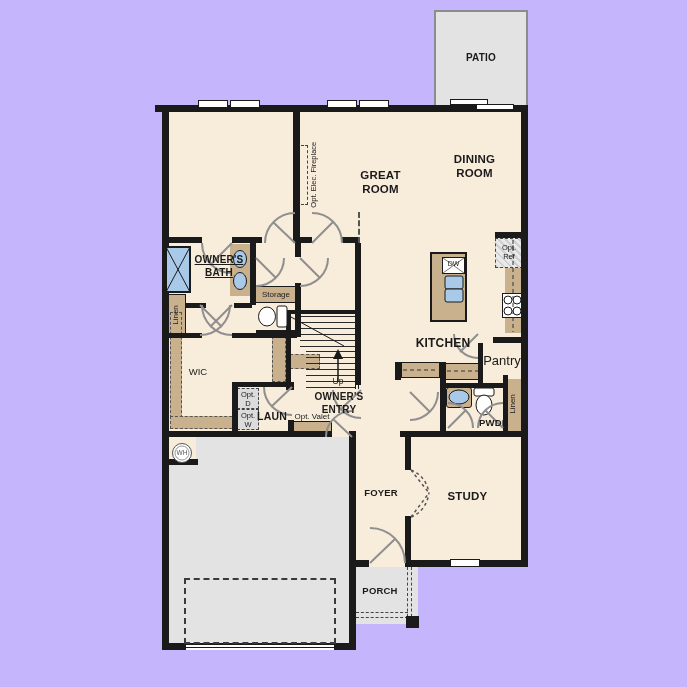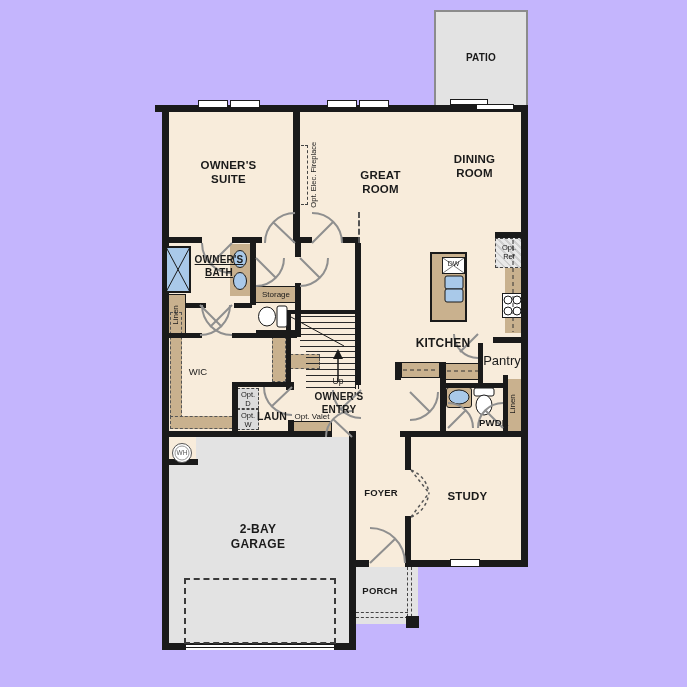--- a/index.html
+++ b/index.html
@@ -189,37 +189,35 @@
       <path d="M454 334 A24 24 0 0 0 478 358 M478 334 L460 352"></path>
     </g>
 
     <g stroke="#555" stroke-width="1.5" fill="none" stroke-dasharray="3,3">
       <path d="M411 470 Q426 476 429 493 M411 470 L429 493"></path>
       <path d="M411 517 Q426 511 429 493 M411 517 L429 493"></path>
     </g>
   </svg>
 
   <div class="lbl room-lbl" style="left:434px;top:52px;width:94px;font-size:10px;">PATIO</div>
-  <div class="lbl room-lbl" style="left:186px;top:158px;width:85px;font-size:11.5px;">OWNER'S SUITE</div>
   <div class="lbl room-lbl" style="left:348px;top:168px;width:65px;font-size:11.5px;">GREAT ROOM</div>
   <div class="lbl room-lbl" style="left:442px;top:152px;width:65px;font-size:11.5px;">DINING ROOM</div>
   <div class="lbl room-lbl" style="left:188px;top:254px;width:62px;font-size:10px;text-decoration:underline;">OWNER'S BATH</div>
   <div class="lbl vlabel sm-lbl" style="left:156px;top:310px;width:40px;">Linen</div>
   <div class="lbl sm-lbl" style="left:254px;top:290px;width:44px;">Storage</div>
   <div class="lbl" style="left:178px;top:366px;width:40px;font-size:9.5px;">WIC</div>
   <div class="lbl room-lbl" style="left:408px;top:336px;width:70px;font-size:12px;">KITCHEN</div>
   <div class="lbl sm-lbl" style="left:482px;top:353px;width:40px;font-size:13px;">Pantry</div>
   <div class="lbl room-lbl" style="left:308px;top:391px;width:62px;font-size:10px;">OWNER'S ENTRY</div>
   <div class="lbl room-lbl" style="left:252px;top:410px;width:40px;font-size:10.5px;">LAUN</div>
   <div class="lbl sm-lbl" style="left:290px;top:412px;width:44px;">Opt. Valet</div>
   <div class="lbl room-lbl" style="left:450px;top:417px;width:40px;font-size:9.5px;margin-left:24px;">PWDR</div>
   <div class="lbl vlabel sm-lbl" style="left:493px;top:399px;width:40px;">Linen</div>
   <div class="lbl room-lbl" style="left:360px;top:487px;width:42px;font-size:9.5px;">FOYER</div>
   <div class="lbl room-lbl" style="left:440px;top:489px;width:55px;font-size:11.5px;">STUDY</div>
-  <div class="lbl big-lbl" style="left:223px;top:522px;width:70px;">2-BAY GARAGE</div>
   <div class="lbl room-lbl" style="left:356px;top:585px;width:48px;font-size:9.5px;">PORCH</div>
   <div class="lbl vlabel xs-lbl" style="left:274px;top:170px;width:80px;font-size:7.5px;">Opt. Elec. Fireplace</div>
   <div class="lbl xs-lbl" style="left:496px;top:243px;width:26px;font-size:7.5px;">Opt. Ref</div>
   <div class="lbl xs-lbl" style="left:443px;top:260px;width:21px;">DW</div>
   <div class="lbl xs-lbl" style="left:238px;top:390px;width:20px;font-size:7.5px;">Opt. D</div>
   <div class="lbl xs-lbl" style="left:238px;top:411px;width:20px;font-size:7.5px;">Opt. W</div>
   <div class="lbl" style="left:328px;top:376px;width:20px;font-size:8.5px;">Up</div>
   <div class="lbl" style="left:172px;top:449px;width:20px;font-size:6.5px;color:#555;">WH</div>
 
 </div>

